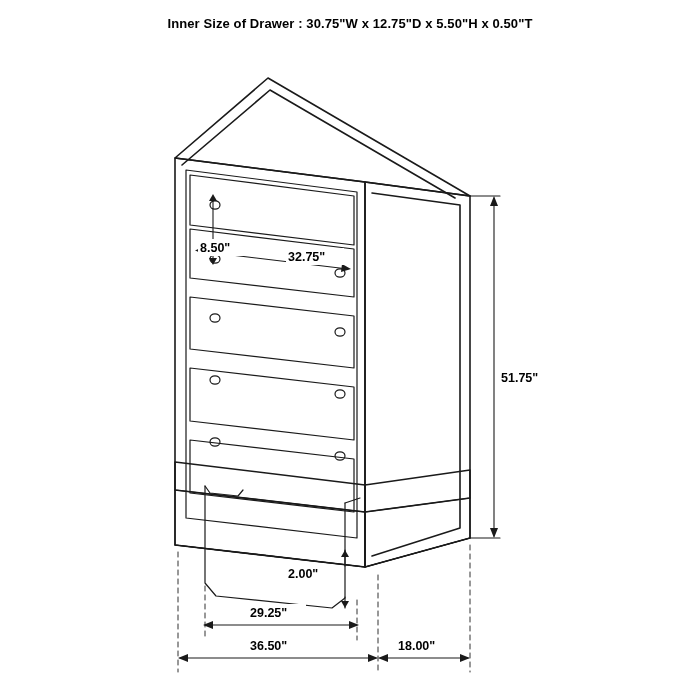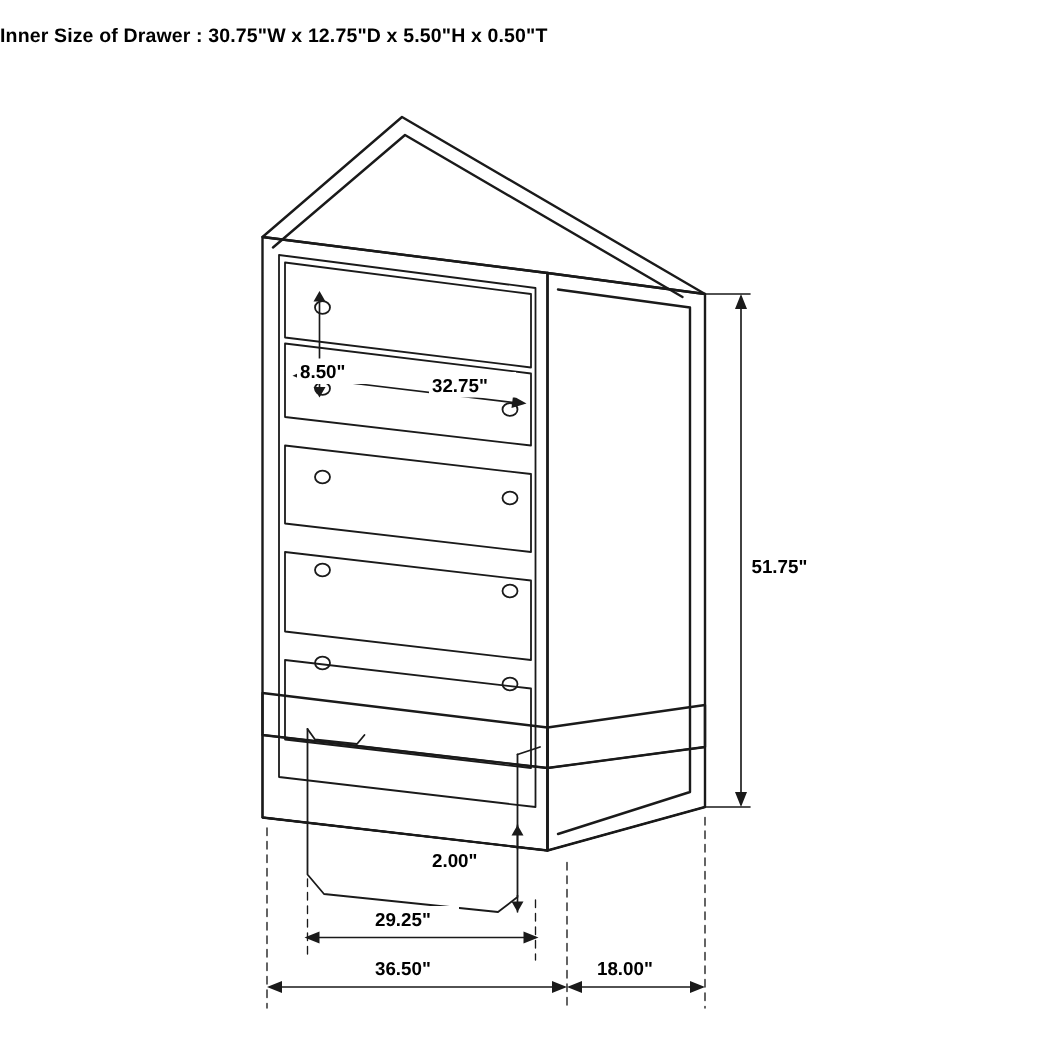--- a/index.html
+++ b/index.html
@@ -18,20 +18,21 @@
   #stage {
     position: relative;
     width: 700px;
     height: 700px;
   }
   #title {
     position: absolute;
     top: 16px;
     left: 0;
     width: 700px;
+    text-align: center;
     font-size: 13px;
     font-weight: bold;
     letter-spacing: 0.1px;
     color: #000;
   }
   svg#drawing {
     position: absolute;
     top: 0;
     left: 0;
     width: 700px;

